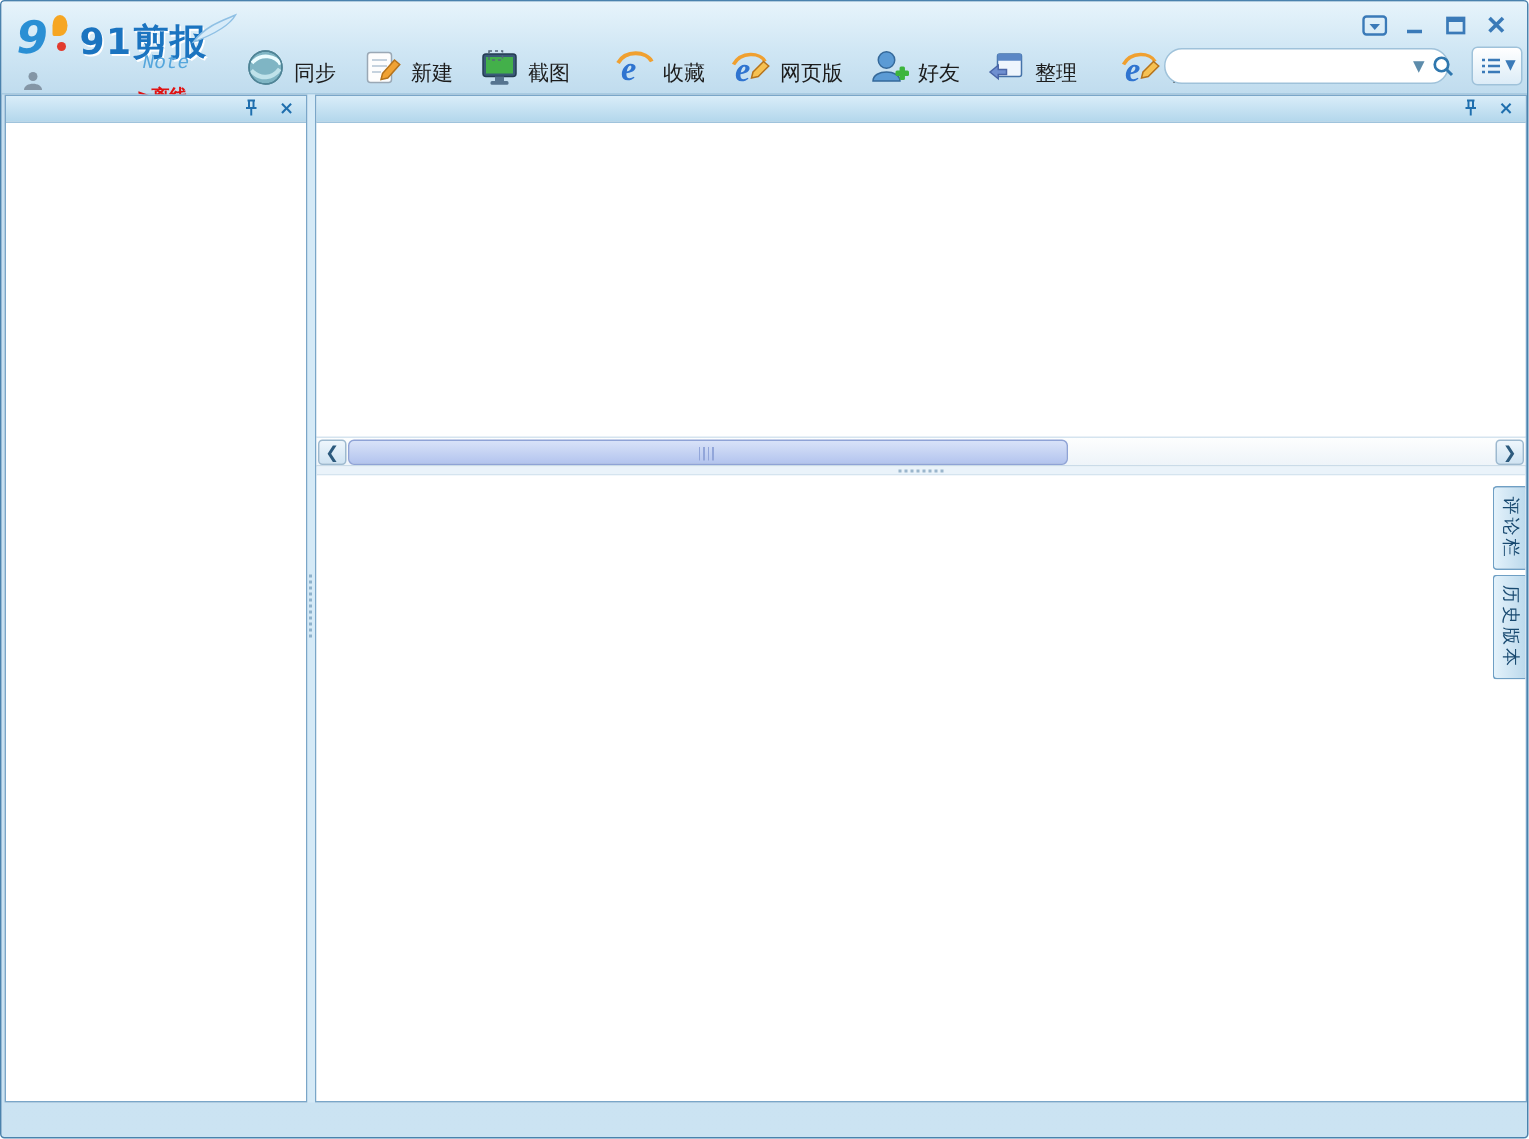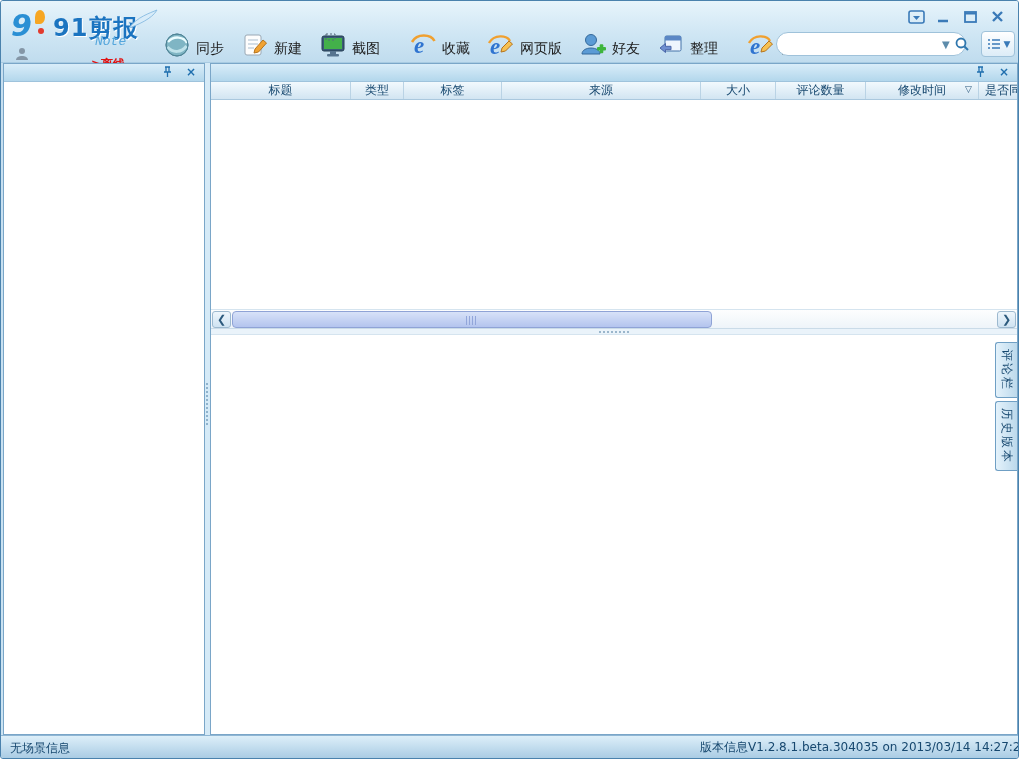--- a/index.html
+++ b/index.html
@@ -275,33 +275,20 @@
       <span class="ph-ctl">
         <span class="pbtn">
           <svg width="11" height="12" viewBox="0 0 11 12">
               <path d="M3 1 h5 M4 1.5 v4 M7 1.5 v4 M2 6 h7 M5.5 6 v5" stroke="#1f6fae" stroke-width="1.3" fill="none"></path>
             </svg>
         </span>
         <span class="pbtn xglyph">×</span>
       </span>
     </div>
 
-    <div class="col-header">
-      <div class="col" style="width:140px">标题</div>
-      <div class="col" style="width:53px">类型</div>
-      <div class="col" style="width:98px">标签</div>
-      <div class="col" style="width:199px">来源</div>
-      <div class="col" style="width:75px">大小</div>
-      <div class="col" style="width:90px">评论数量</div>
-      <div class="col" style="width:113px">
-        <span>修改时间</span>
-        <span class="sort-arrow">▽</span>
-      </div>
-      <div class="col" style="flex:1">是否同</div>
-    </div>
 
     <div class="list-body"></div>
 
     <div class="hscroll">
       <span class="sc-btn sc-left">❮</span>
       <span class="sc-thumb">
         <span class="sc-grip"></span>
       </span>
       <span class="sc-btn sc-right">❯</span>
     </div>
@@ -311,25 +298,14 @@
     </div>
 
     <div class="bottom-pane">
       <div class="side-tabs">
         <div class="side-tab">评论栏</div>
         <div class="side-tab">历史版本</div>
       </div>
     </div>
   </div>
 
-  <div class="statusbar">
-    <span class="status-left">无场景信息</span>
-    <span class="status-right">
-      <svg width="16" height="14" viewBox="0 0 16 14">
-          <ellipse cx="6" cy="6" rx="5" ry="4.2" fill="#9fb4c4"></ellipse>
-          <ellipse cx="11" cy="8.5" rx="4.5" ry="3.6" fill="#cdddе8" stroke="#8fa8bb"></ellipse>
-          <ellipse cx="11" cy="8.5" rx="4.5" ry="3.6" fill="#cdd9e4"></ellipse>
-        </svg>
-      <span>版本信息V1.2.8.1.beta.304035 on 2013/03/14 14:27:2</span>
-    </span>
-  </div>
 
 </div>
 
 </body></html>

